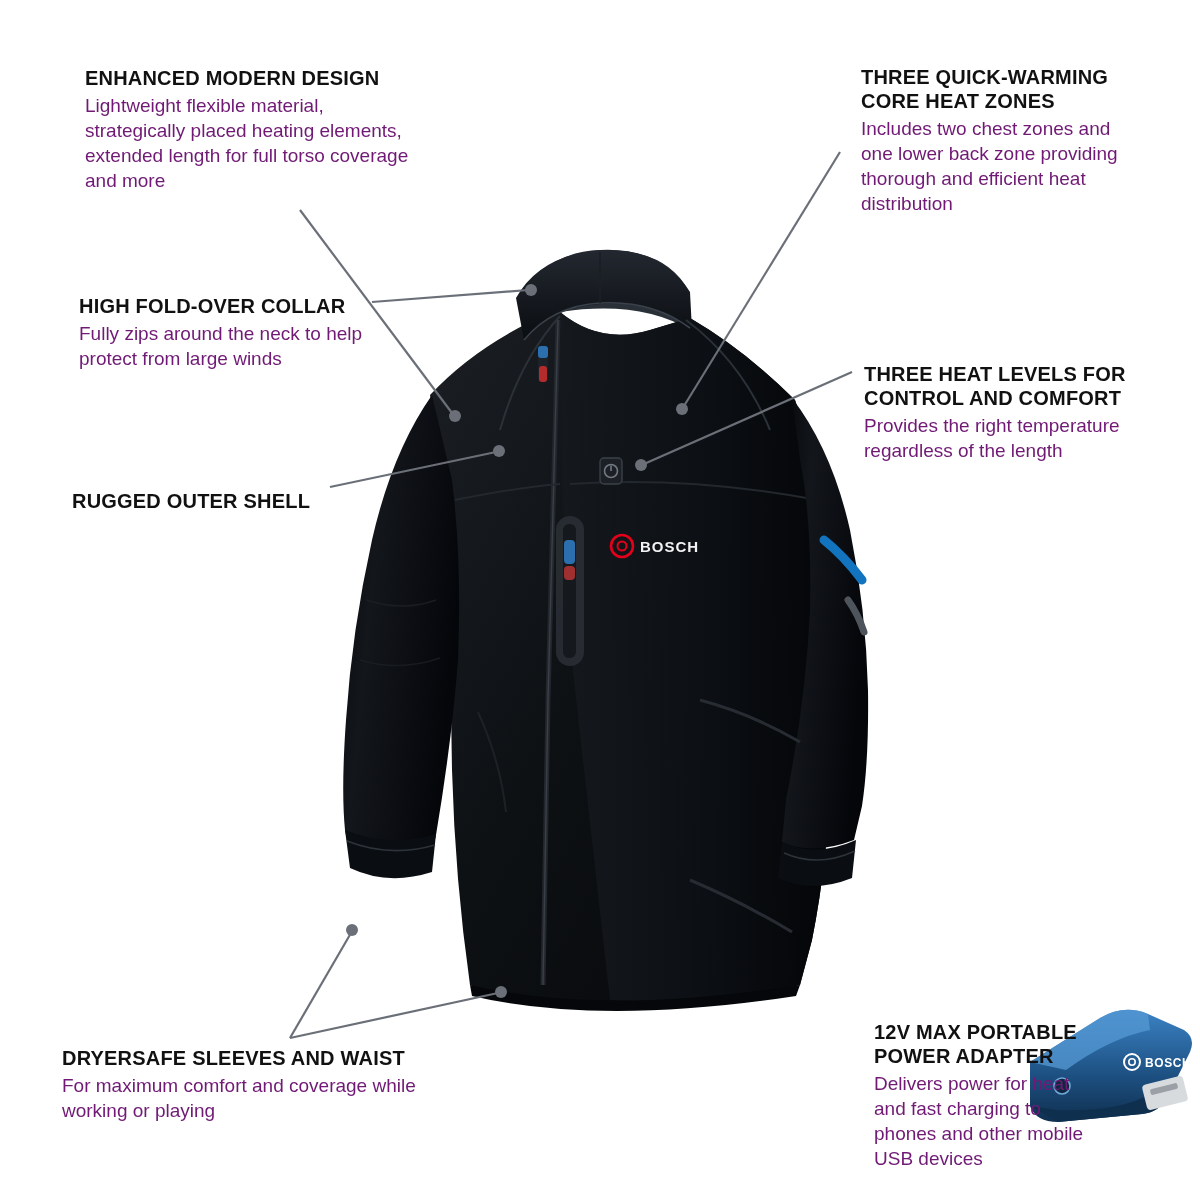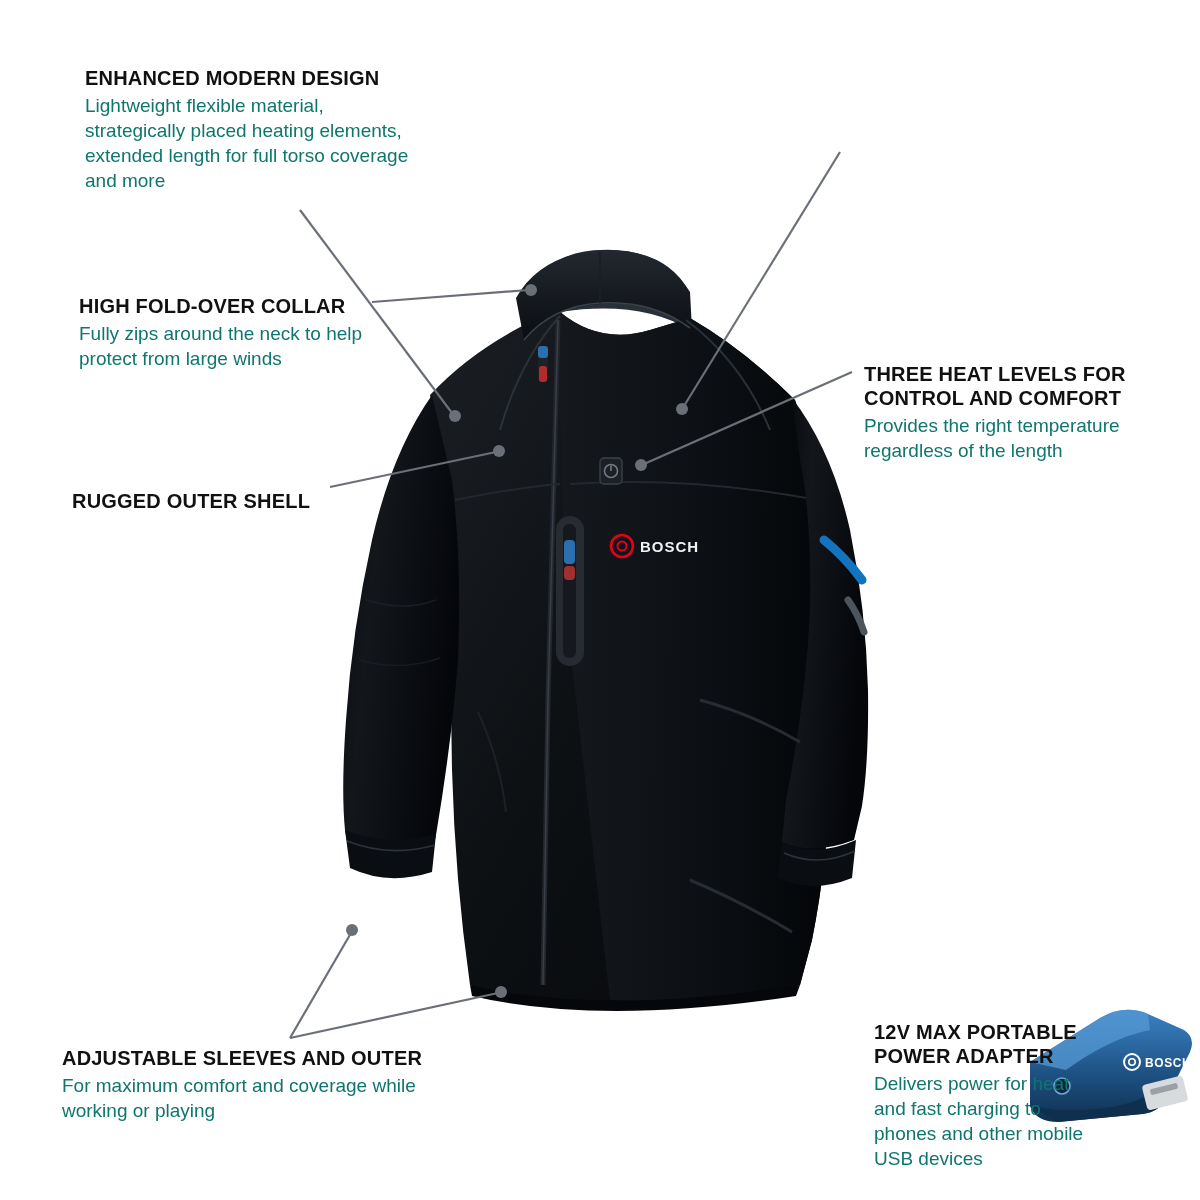--- a/index.html
+++ b/index.html
@@ -24,21 +24,21 @@
     font-weight: bold;
     font-size: 20px;
     line-height: 1.2;
     letter-spacing: 0.2px;
     color: #111111;
     margin-bottom: 3px;
   }
   .callout .body {
     font-size: 19px;
     line-height: 1.32;
-    color: #0f766e;
+    color: #701a75;
     font-weight: 400;
   }
   
   #art {
     position: absolute;
     left: 0;
     top: 0;
     width: 1200px;
     height: 1200px;
   }
@@ -237,24 +237,28 @@
     <div class="title">HIGH FOLD-OVER COLLAR</div>
     <div class="body">Fully zips around the neck to help protect from large winds</div>
   </div>
 
   <div class="callout" style="left:72px; top:489px; width:290px;">
     <div class="title">RUGGED OUTER SHELL</div>
   </div>
 
 
   <div class="callout" style="left:62px; top:1046px; width:390px;">
-    <div class="title">ADJUSTABLE SLEEVES AND OUTER</div>
+    <div class="title">DRYERSAFE SLEEVES AND WAIST</div>
     <div class="body">For maximum comfort and coverage while working or playing</div>
   </div>
 
+  <div class="callout" style="left:861px; top:65px; width:270px;">
+    <div class="title">THREE QUICK-WARMING CORE HEAT ZONES</div>
+    <div class="body">Includes two chest zones and one lower back zone providing thorough and efficient heat distribution</div>
+  </div>
 
   <div class="callout" style="left:864px; top:362px; width:278px;">
     <div class="title">THREE HEAT LEVELS FOR CONTROL AND COMFORT</div>
     <div class="body">Provides the right temperature regardless of the length</div>
   </div>
 
 
   <div class="callout" style="left:874px; top:1020px; width:225px;">
     <div class="title">12V MAX PORTABLE POWER ADAPTER</div>
     <div class="body">Delivers power for heat and fast charging to phones and other mobile USB devices</div>

